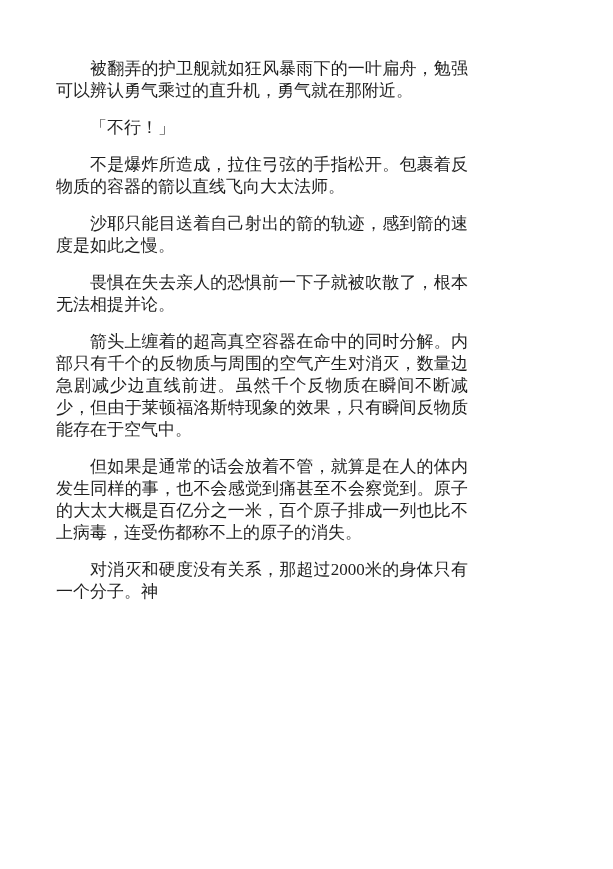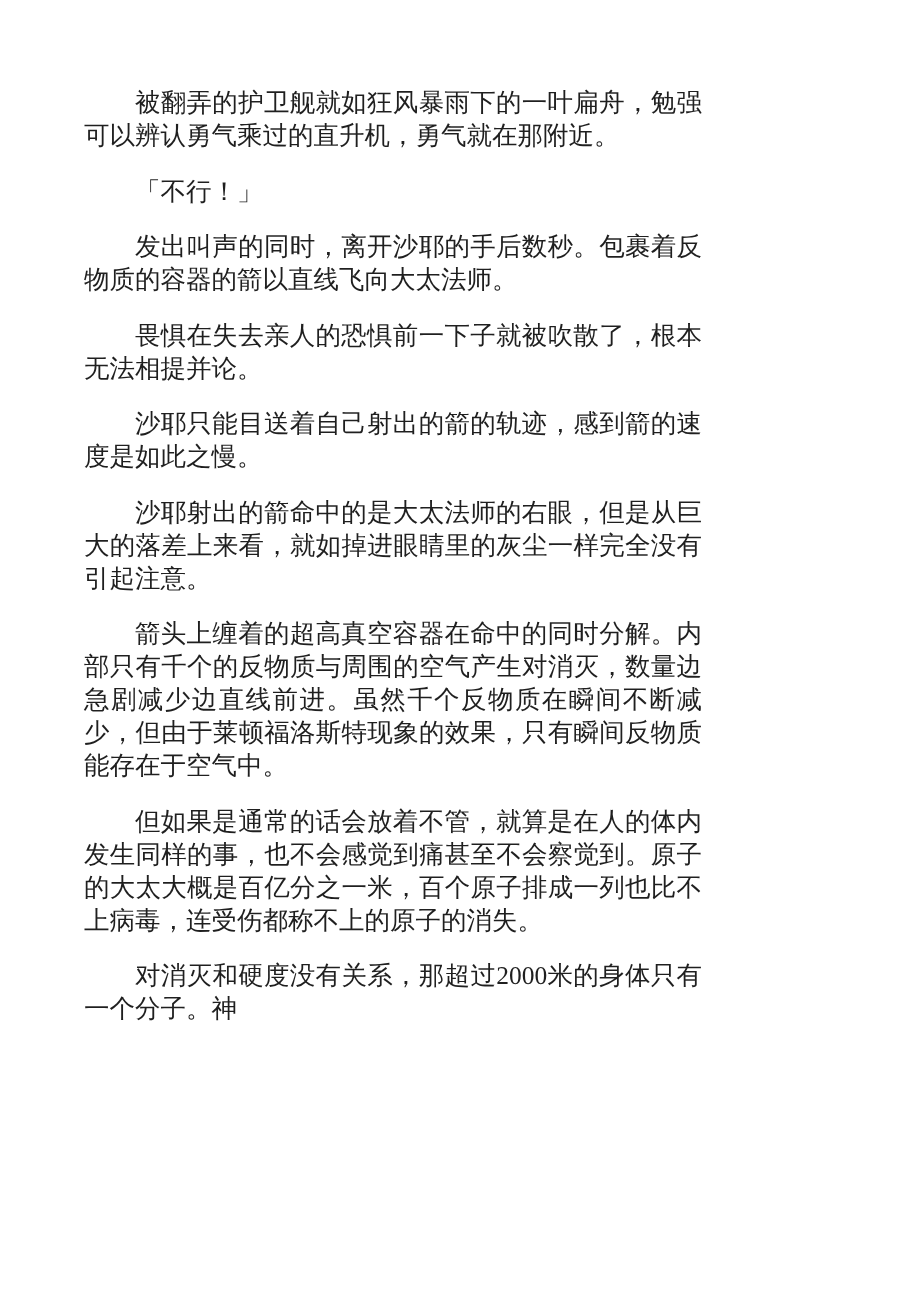--- a/index.html
+++ b/index.html
@@ -31,20 +31,19 @@
     text-indent: 2em;
     word-break: break-all;
   }
 </style>
 </head>
 <body>
 
 <div class="page">
   <p>被翻弄的护卫舰就如狂风暴雨下的一叶扁舟，勉强可以辨认勇气乘过的直升机，勇气就在那附近。</p>
   <p>「不行！」</p>
-  <p>发出叫声的同时，离开沙耶的手后数秒。包裹着反物质的容器的箭以直线飞向大太法师。</p>
+  <p>不是爆炸所造成，拉住弓弦的手指松开。包裹着反物质的容器的箭以直线飞向大太法师。</p>
+  <p>沙耶只能目送着自己射出的箭的轨迹，感到箭的速度是如此之慢。</p>
   <p>畏惧在失去亲人的恐惧前一下子就被吹散了，根本无法相提并论。</p>
-  <p>沙耶只能目送着自己射出的箭的轨迹，感到箭的速度是如此之慢。</p>
-  <p>沙耶射出的箭命中的是大太法师的右眼，但是从巨大的落差上来看，就如掉进眼睛里的灰尘一样完全没有引起注意。</p>
   <p>箭头上缠着的超高真空容器在命中的同时分解。内部只有千个的反物质与周围的空气产生对消灭，数量边急剧减少边直线前进。虽然千个反物质在瞬间不断减少，但由于莱顿福洛斯特现象的效果，只有瞬间反物质能存在于空气中。</p>
   <p>但如果是通常的话会放着不管，就算是在人的体内发生同样的事，也不会感觉到痛甚至不会察觉到。原子的大太大概是百亿分之一米，百个原子排成一列也比不上病毒，连受伤都称不上的原子的消失。</p>
   <p>对消灭和硬度没有关系，那超过2000米的身体只有一个分子。神</p>
 </div>
 
 </body></html>

